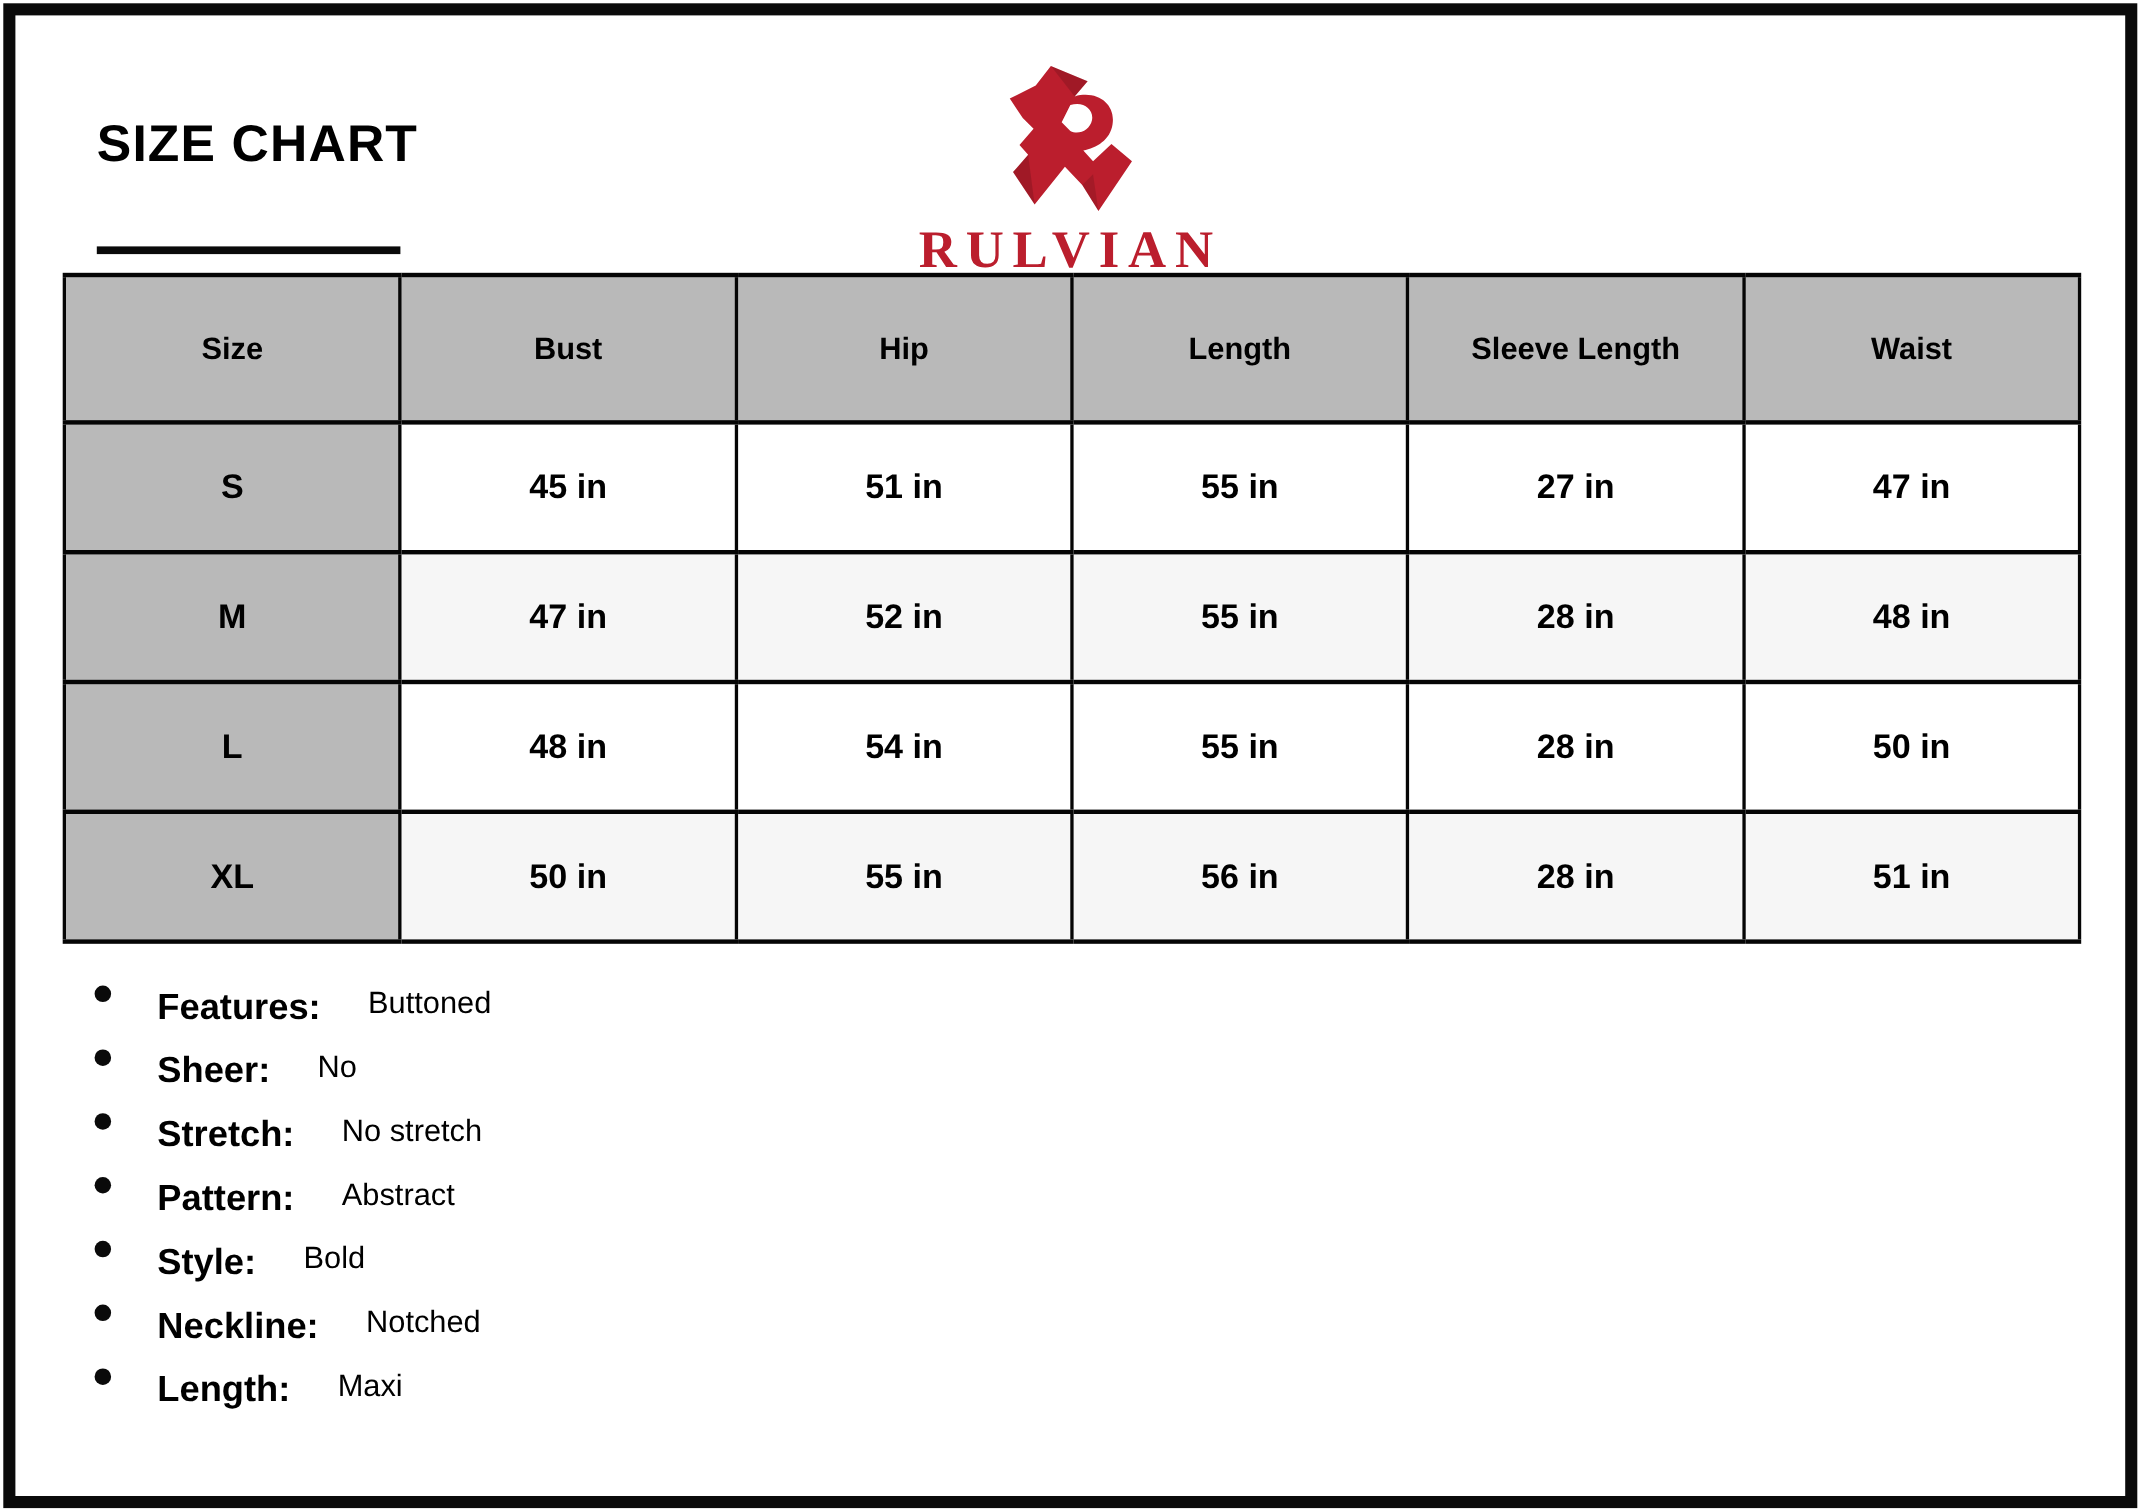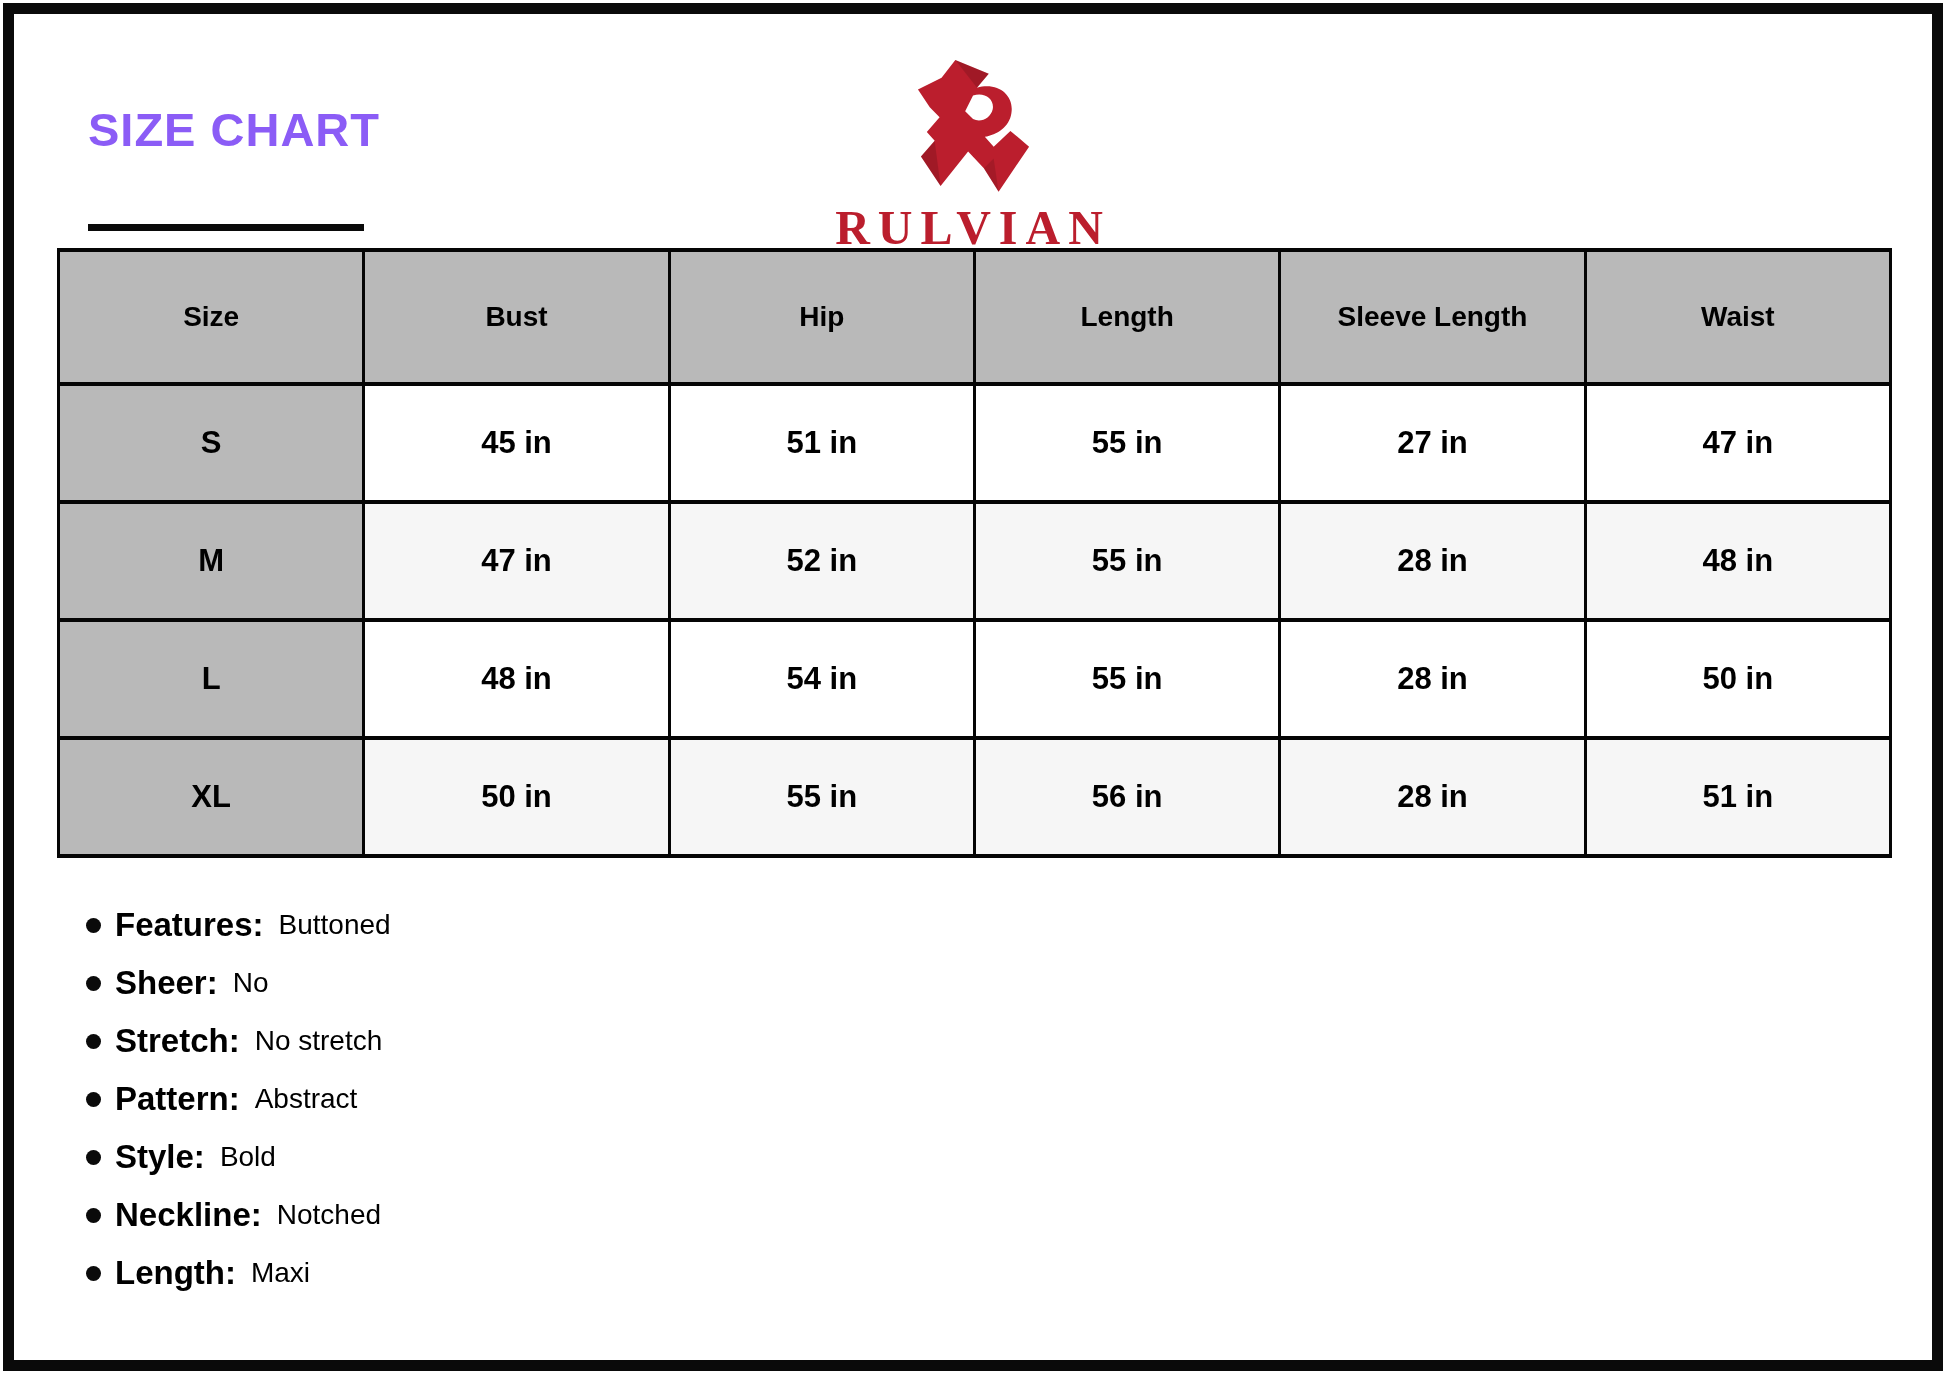--- a/index.html
+++ b/index.html
@@ -9,41 +9,41 @@
     --ink:#000000;
   }
   *{margin:0;padding:0;box-sizing:border-box;}
   html,body{width:1946px;height:1374px;background:#ffffff;
     font-family:"Liberation Sans", sans-serif;color:var(--ink);}
   .canvas{position:relative;width:1946px;height:1374px;background:#fff;overflow:hidden;}
   .frame{position:absolute;inset:3px;border:11px solid #0a0a0a;pointer-events:none;}
 
   
   .title{position:absolute;left:88px;top:102px;font-size:47px;font-weight:bold;
-    letter-spacing:1px;color:#8b5cf6;}
+    letter-spacing:1px;color:#000000;}
   .title-underline{position:absolute;left:88px;top:224px;width:276px;height:7px;background:#0a0a0a;}
   .brand-logo{position:absolute;left:916px;top:56px;width:118px;height:138px;color:var(--brand-red);}
   .brand-name{position:absolute;left:0;top:200px;width:1946px;text-align:center;
     font-family:"Liberation Serif", serif;font-weight:bold;font-size:48px;
     letter-spacing:8px;color:var(--brand-red);}
 
   
   table.size-table{position:absolute;left:57px;top:248px;width:1835px;
     border-collapse:collapse;table-layout:fixed;}
   .size-table th,.size-table td{
     border:3px solid #050505;border-top-width:4px;border-bottom-width:4px;
     text-align:center;vertical-align:middle;font-weight:bold;background:#ffffff;}
   .size-table th{height:134px;background:var(--header-gray);font-size:28px;}
   .size-table td{height:118px;font-size:31px;}
   .size-table td.size-cell{background:var(--header-gray);}
   .size-table tr.alt td:not(.size-cell){background:var(--alt-gray);}
 
   
   .details{position:absolute;left:86px;top:896px;list-style:none;}
-  .detail-item{display:flex;align-items:center;height:58px;}
+  .detail-item{display:flex;align-items:flex-start;height:58px;gap:28px;}
   .bullet{width:15px;height:15px;border-radius:50%;background:#0a0a0a;
     margin-right:14px;flex:0 0 auto;}
   .detail-label{font-size:33px;font-weight:bold;}
   .detail-value{font-size:28px;font-weight:normal;margin-left:15px;}
 </style>
 </head>
 <body>
 
 <div class="canvas">
 

